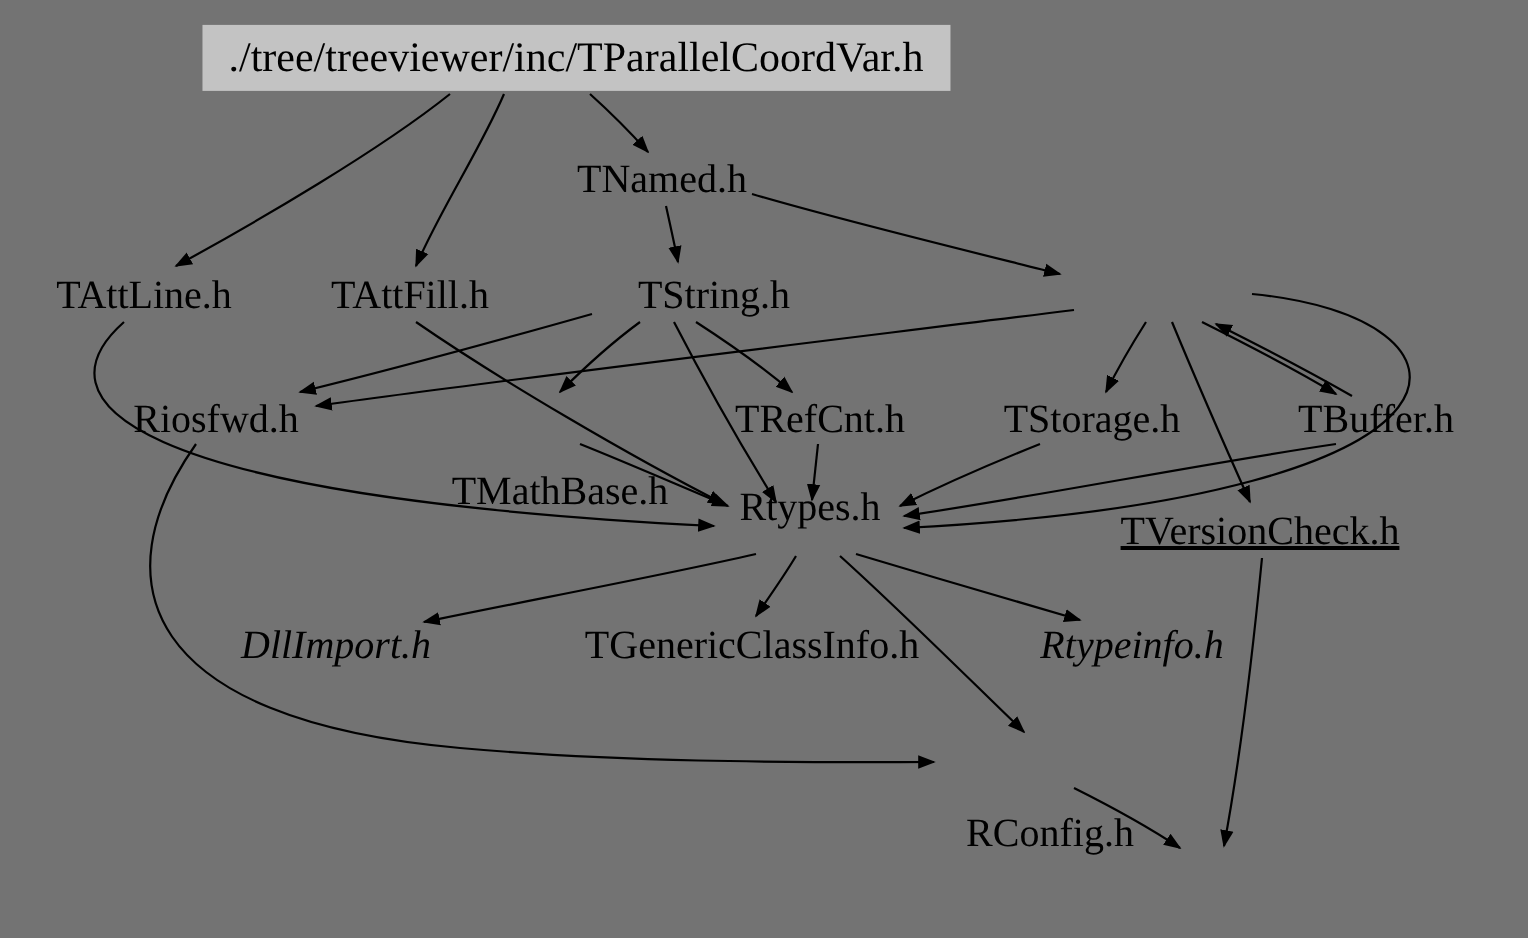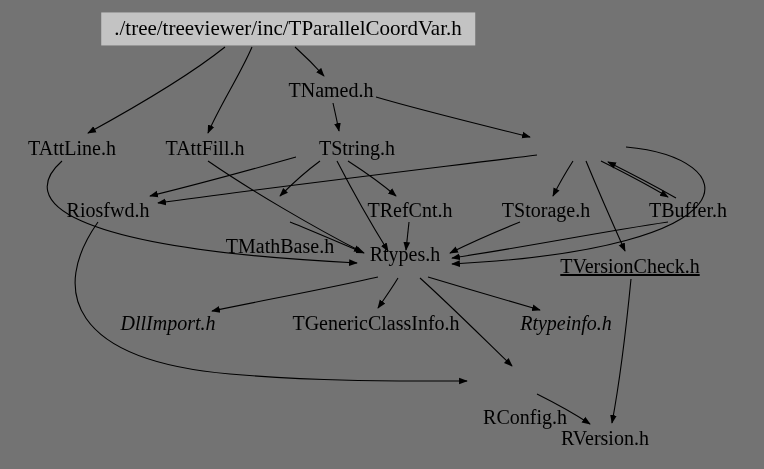--- a/index.html
+++ b/index.html
@@ -90,15 +90,14 @@
   <div class="node" style="left: 280px; top: 210px; margin-top: 36px;">TMathBase.h</div>
   <div class="node" style="left: 410px; top: 210px;">TRefCnt.h</div>
   <div class="node" style="left: 546px; top: 210px;">TStorage.h</div>
   <div class="node" style="left: 688px; top: 210px;">TBuffer.h</div>
   <div class="node" style="left: 405px; top: 254px;">Rtypes.h</div>
   <div class="node" style="left: 630px; top: 266px; text-decoration: underline;">TVersionCheck.h</div>
   <div class="node" style="left: 168px; top: 323px; font-style: italic;">DllImport.h</div>
   <div class="node" style="left: 376px; top: 323px;">TGenericClassInfo.h</div>
   <div class="node" style="left: 566px; top: 323px; font-style: italic;">Rtypeinfo.h</div>
   <div class="node" style="left: 525px; top: 381px; margin-top: 36px;">RConfig.h</div>
-  <div class="node" style="left: 605px; top: 438px;">RVersion.h</div>
 
 </div>
 
 </body></html>

